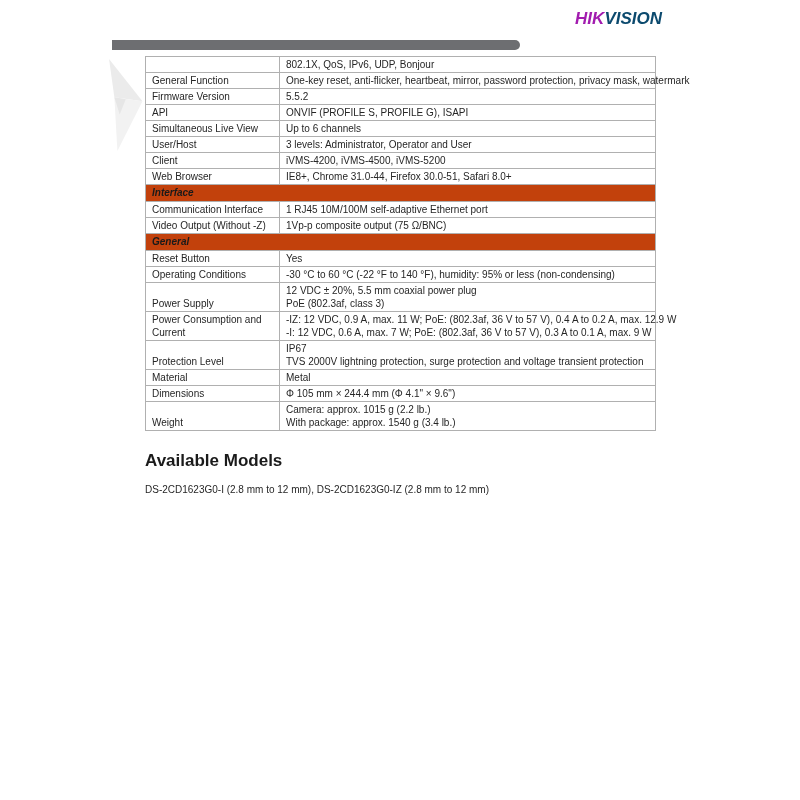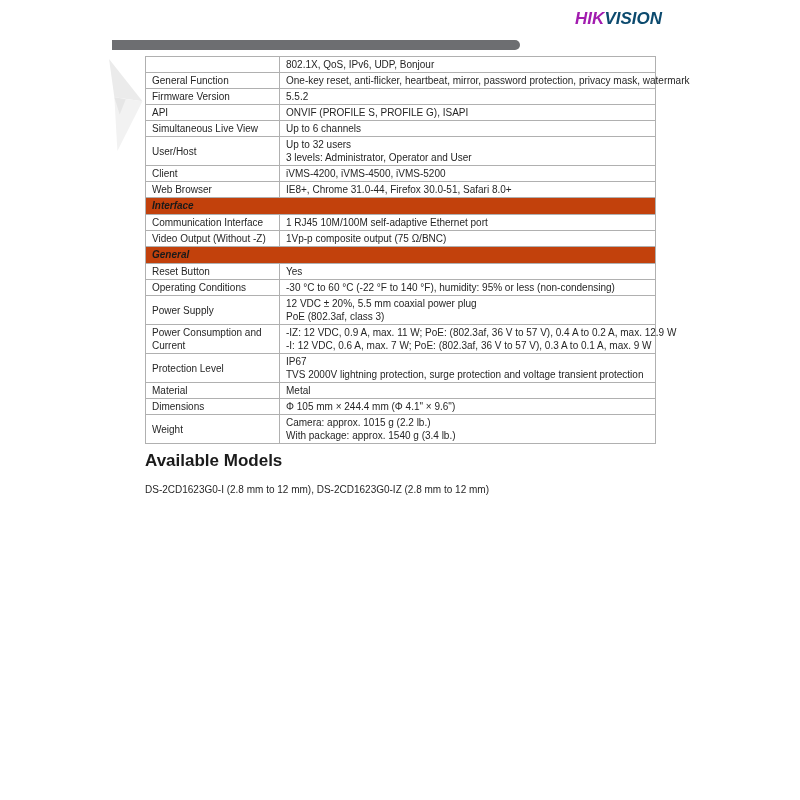--- a/index.html
+++ b/index.html
@@ -69,21 +69,21 @@
     font-size: 10px;
     color: #262626;
   }
   .spec-table .row { display: grid; grid-template-columns: 134px 1fr; }
   .spec-table .row + .row { border-top: 1px solid #b0b0b0; }
   .spec-table .cell { padding: 1px 6px; }
   .spec-table .label-cell { border-right: 1px solid #b0b0b0; }
   .spec-table .line { line-height: 13px; white-space: nowrap; }
   .spec-table .label-cell .line-label { line-height: 13px; }
   .spec-table .data-row { align-items: stretch; }
-  .spec-table .label-cell { display: flex; align-items: center; }
+  .spec-table .label-cell { display: flex; align-items: flex-end; }
   .spec-table .section-row {
     display: block;
     background: #c2410c;
     border-top: 1px solid #b0b0b0;
   }
   .spec-table .section-label {
     font-weight: bold;
     font-style: italic;
     color: #1a1a1a;
     padding: 2px 6px;
@@ -161,21 +161,20 @@
       </div>
       <div class="cell value-cell">
         <div class="line">Up to 6 channels</div>
       </div>
     </div>
     <div class="row data-row">
       <div class="cell label-cell">
         <div class="line-label">User/Host</div>
       </div>
       <div class="cell value-cell">
-        <div class="line">Up to 32 users</div>
         <div class="line">3 levels: Administrator, Operator and User</div>
       </div>
     </div>
     <div class="row data-row">
       <div class="cell label-cell">
         <div class="line-label">Client</div>
       </div>
       <div class="cell value-cell">
         <div class="line">iVMS-4200, iVMS-4500, iVMS-5200</div>
       </div>

